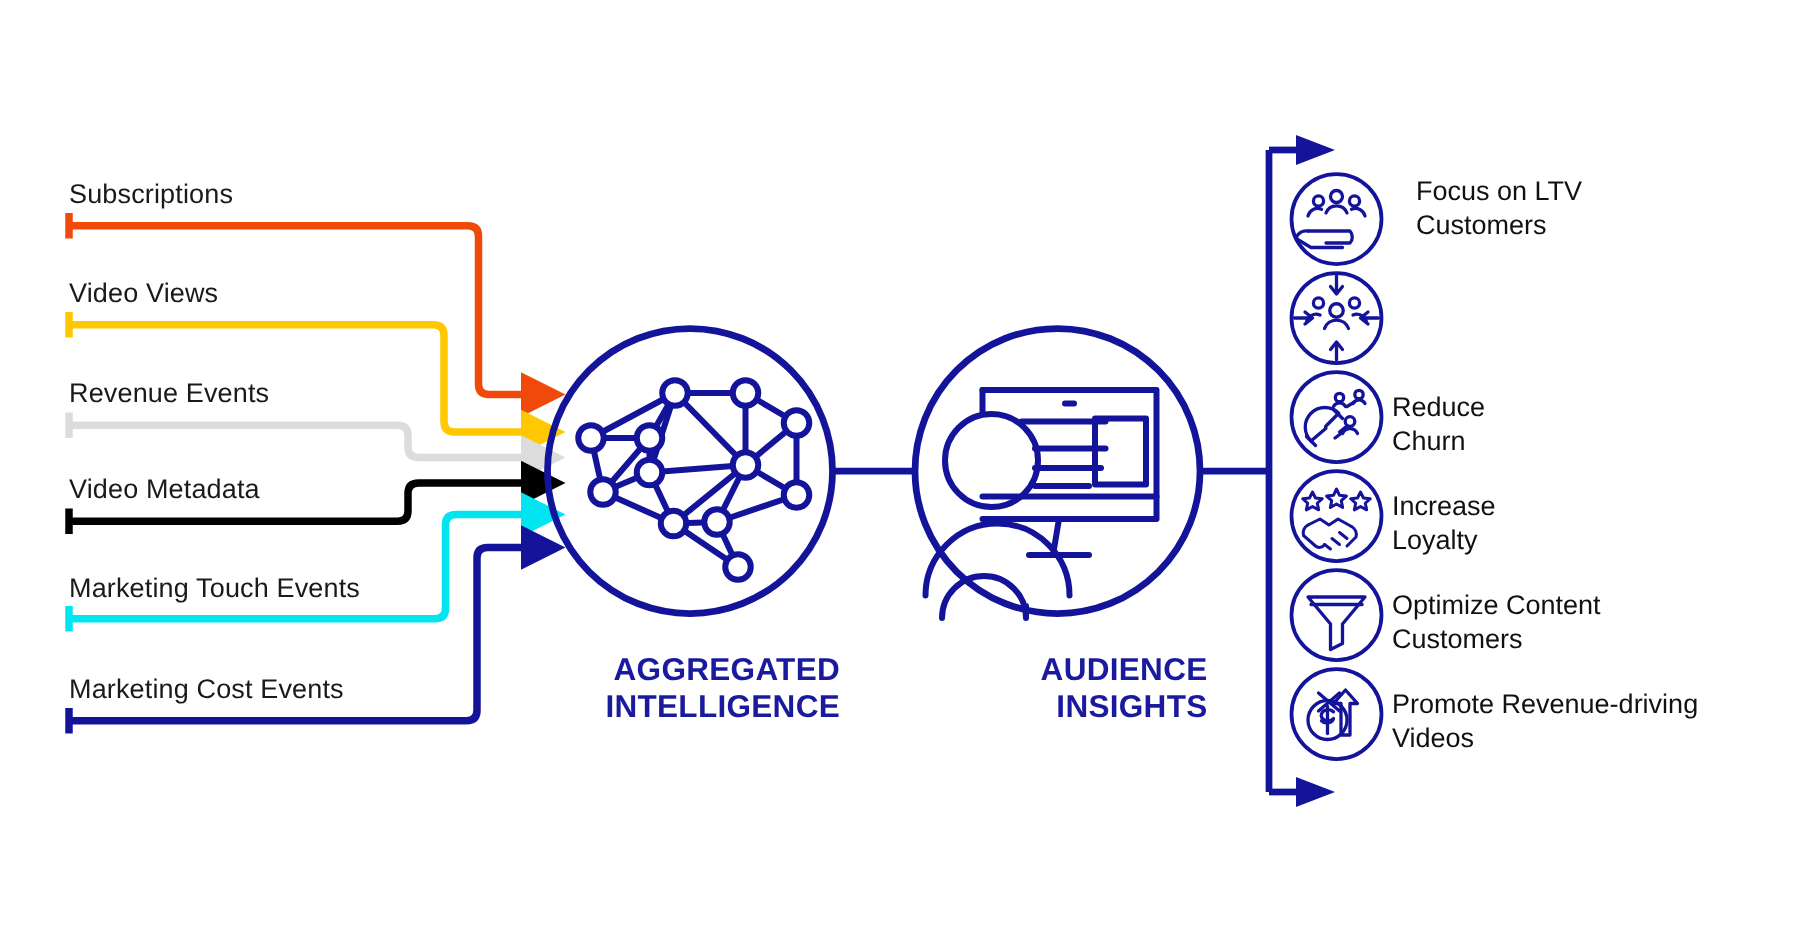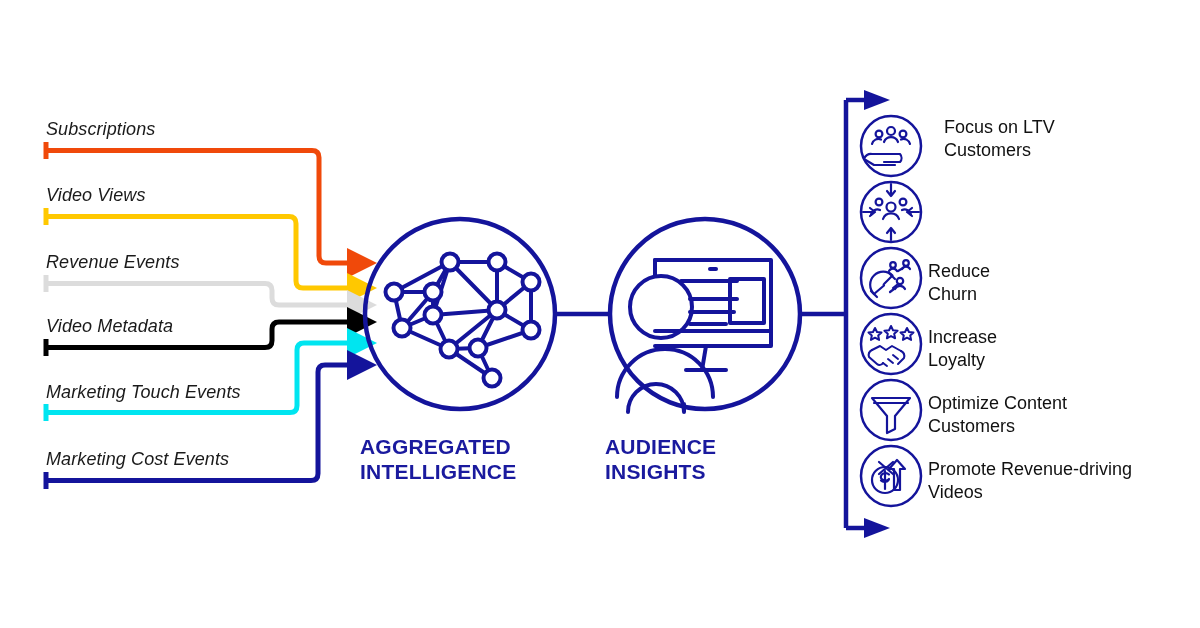--- a/index.html
+++ b/index.html
@@ -13,28 +13,27 @@
   }
   #stage{position:absolute;left:0;top:0;width:1200px;height:628px;}
   svg.layer{position:absolute;left:0;top:0;width:1200px;height:628px;overflow:visible;}
 
   .input-label{
     position:absolute;
     font-size:18px;
     color:#1a1a1a;
     white-space:nowrap;
     letter-spacing:0.1px;
-    font-style:italic;
   }
   .node-title{
     position:absolute;
     font-size:21px;
     font-weight:bold;
     color:#1a1a9e;
-    text-align:left;
+    text-align:right;
     line-height:1.18;
     letter-spacing:0.2px;
   }
   .outcome{
     position:absolute;
     left:928px;
     font-size:18px;
     color:#111111;
     line-height:1.28;
     white-space:nowrap;

